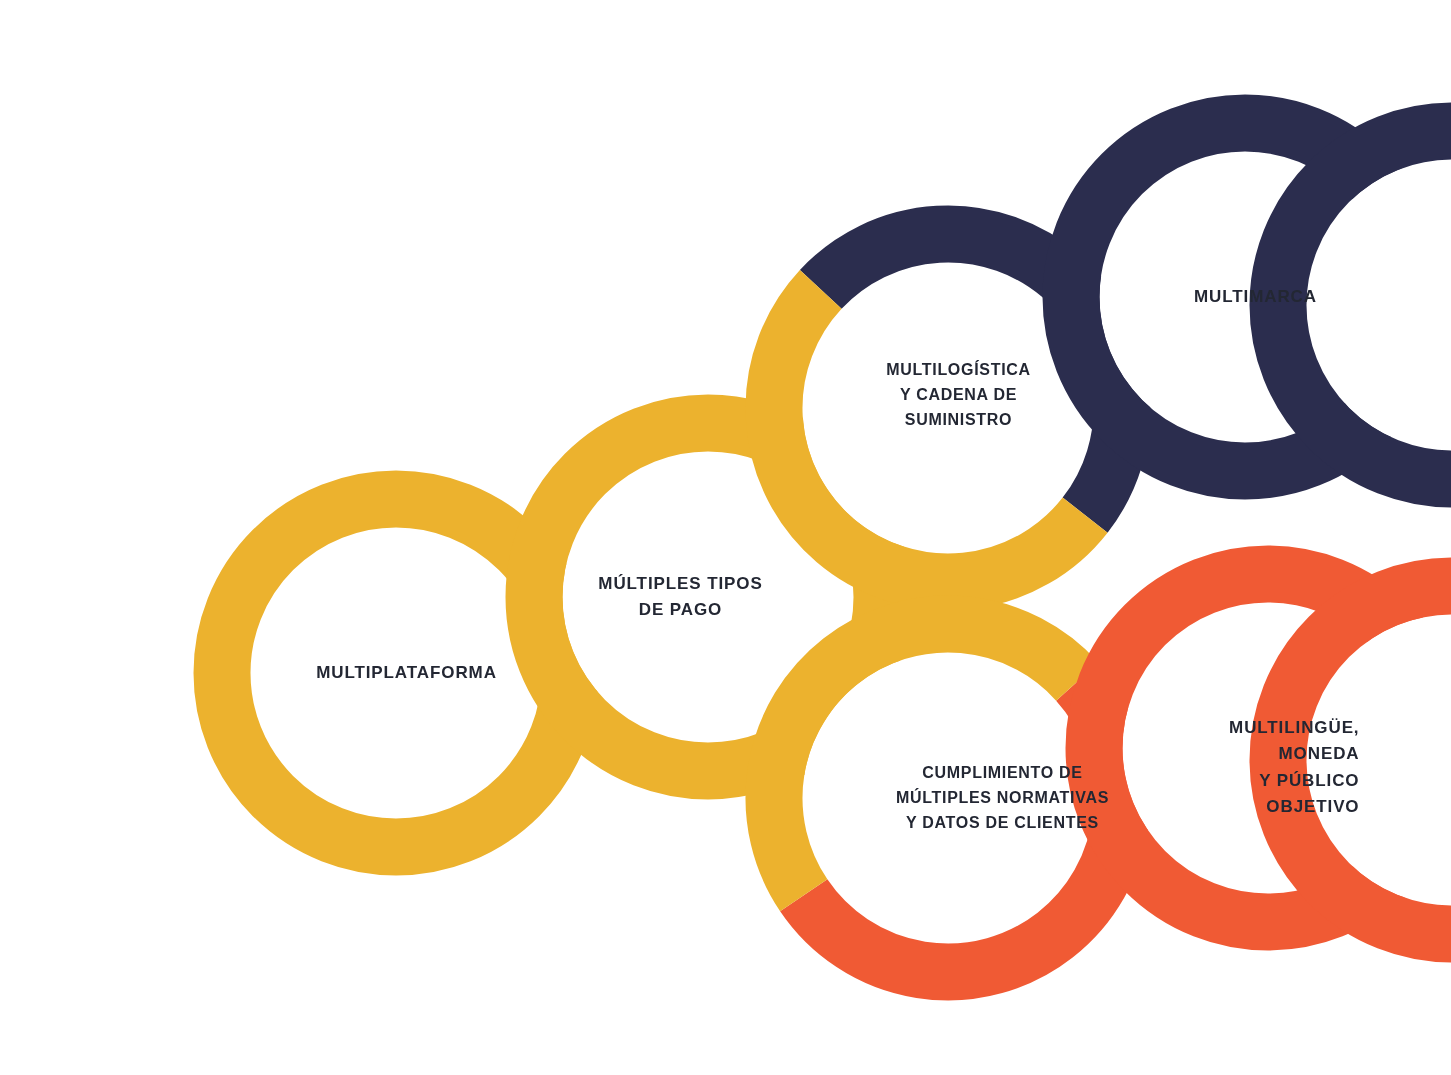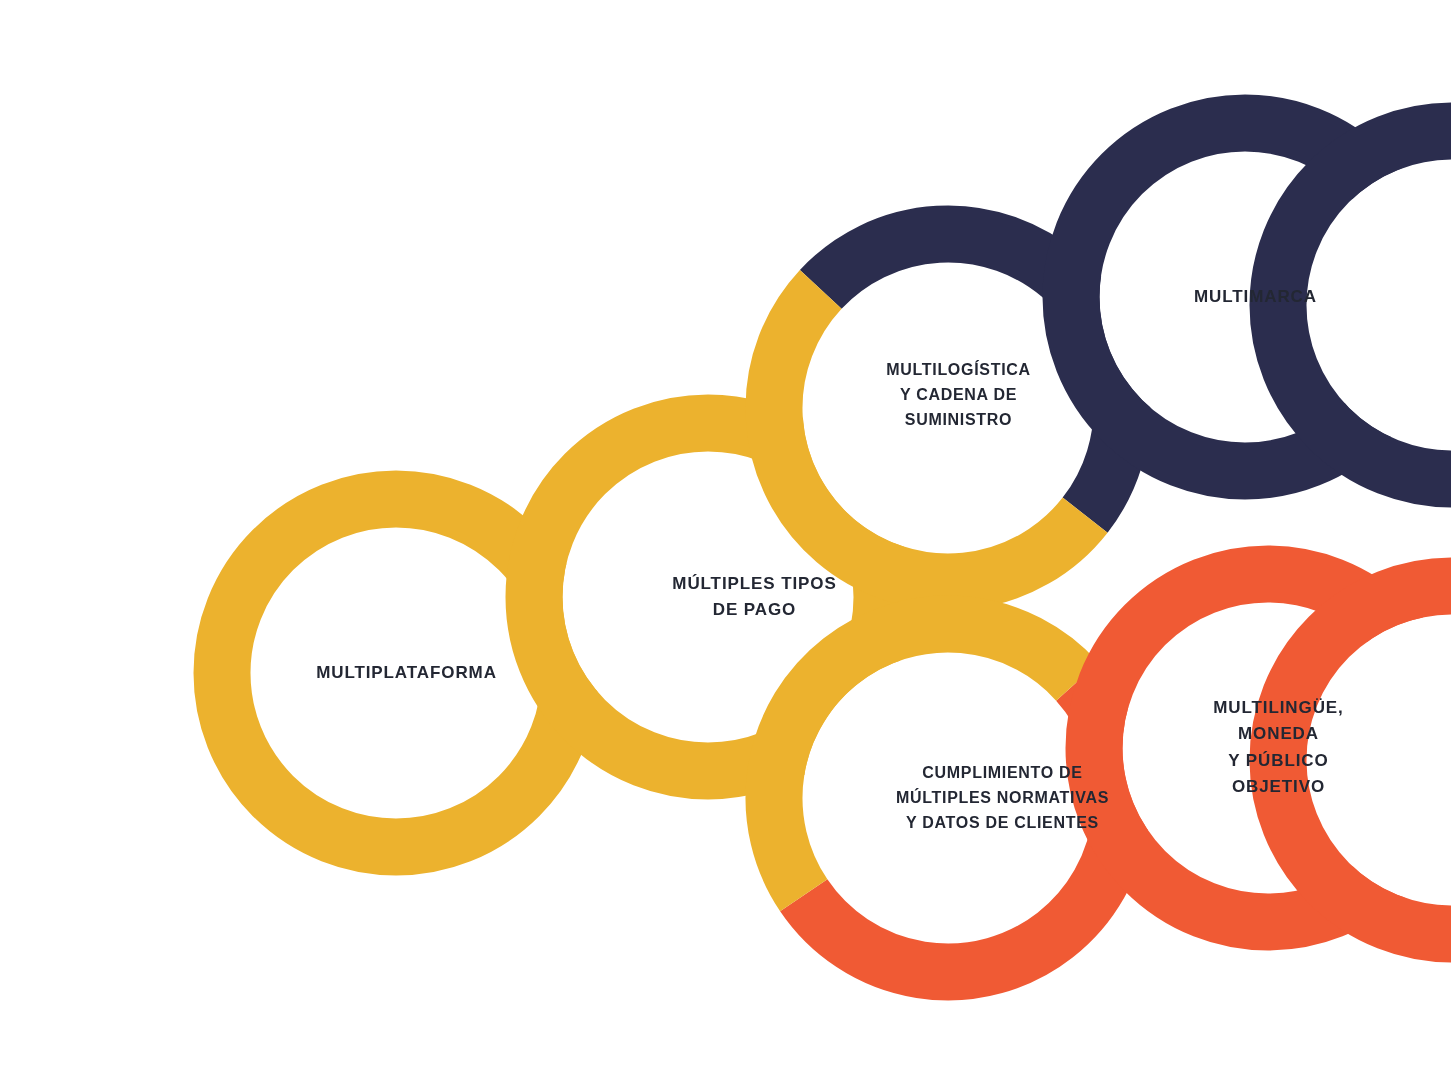--- a/index.html
+++ b/index.html
@@ -80,25 +80,25 @@
         <circle cx="1452" cy="305" r="145.5" fill="#ffffff"></circle>
         <path d="M 1452 131 A 174 174 0 1 1 1452 479 A 174 174 0 1 1 1452 131" fill="none" stroke="#2B2D4E" stroke-width="57" stroke-linecap="butt"></path>
       </g>
       <g>
         <circle cx="1452" cy="760" r="145.5" fill="#ffffff"></circle>
         <path d="M 1452 586 A 174 174 0 1 1 1452 934 A 174 174 0 1 1 1452 586" fill="none" stroke="#F05A34" stroke-width="57" stroke-linecap="butt"></path>
       </g>
     </svg>
   <div id="labels">
       <div class="node-label" style="left: 396px; top: 673px; text-align: right;">MULTIPLATAFORMA</div>
-      <div class="node-label" style="left: 744px; top: 597px;">MÚLTIPLES TIPOS
+      <div class="node-label" style="left: 670px; top: 597px;">MÚLTIPLES TIPOS
 DE PAGO</div>
       <div class="node-label sm" style="left: 948px; top: 395px;">MULTILOGÍSTICA
 Y CADENA DE
 SUMINISTRO</div>
       <div class="node-label" style="left: 1245px; top: 297px;">MULTIMARCA</div>
       <div class="node-label sm" style="left: 992px; top: 798px;">CUMPLIMIENTO DE
 MÚLTIPLES NORMATIVAS
 Y DATOS DE CLIENTES</div>
-      <div class="node-label" style="left: 1268px; top: 748px;">MULTILINGÜE, MONEDA
+      <div class="node-label" style="left: 1268px; top: 768px; text-align: right;">MULTILINGÜE, MONEDA
 Y PÚBLICO OBJETIVO</div>
     </div>
 </div>
 
 </body></html>

